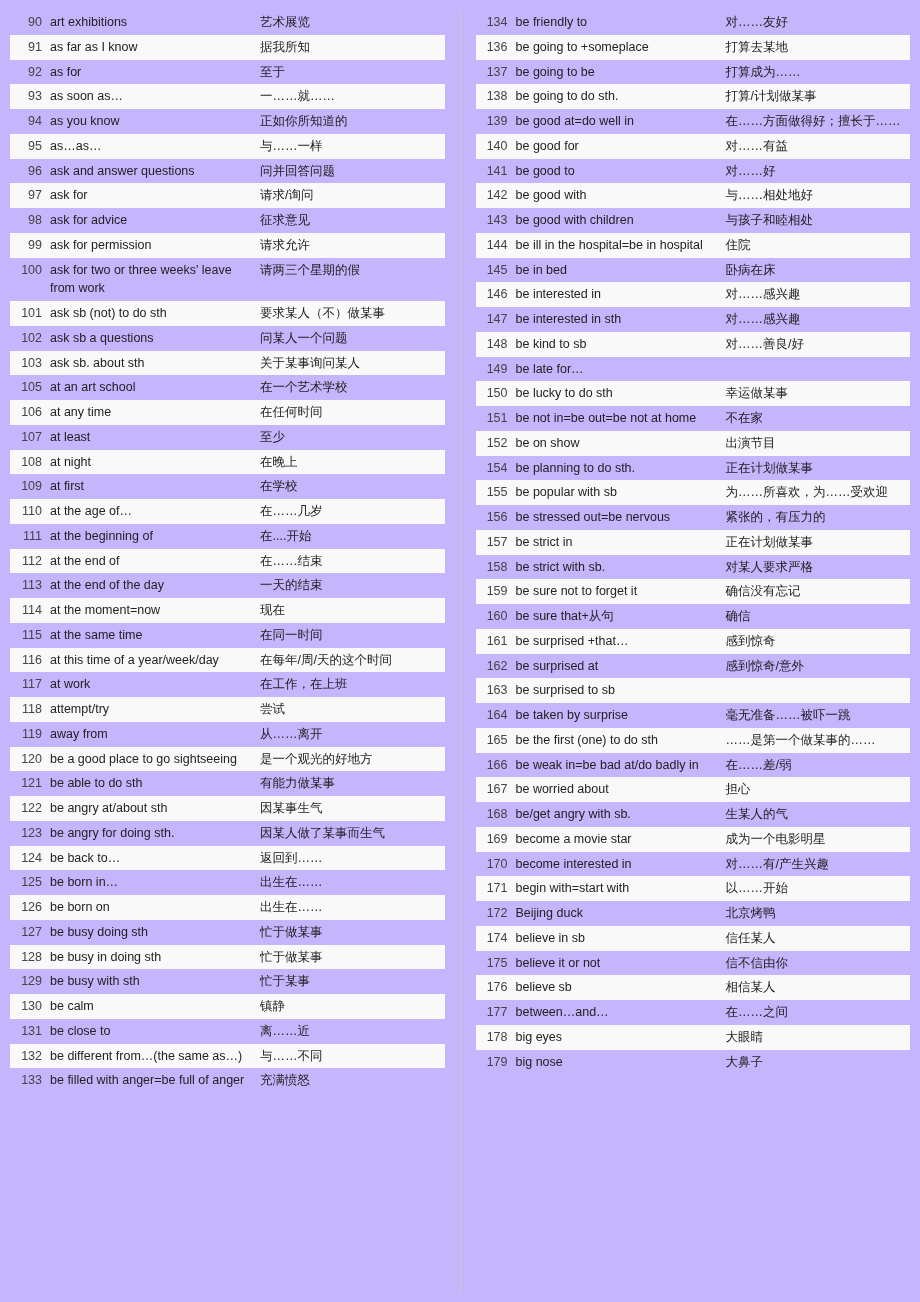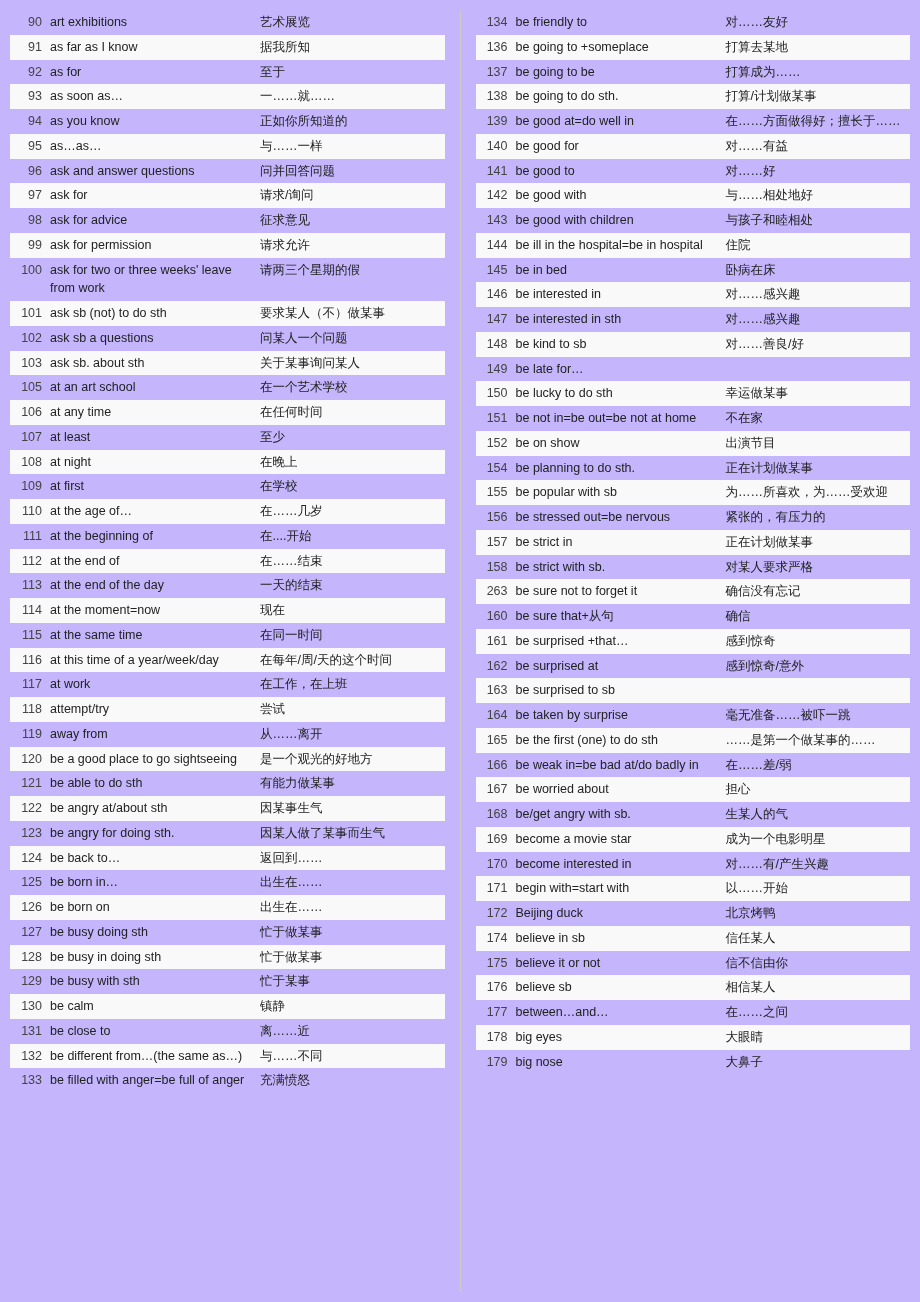--- a/index.html
+++ b/index.html
@@ -407,21 +407,21 @@
         <span class="entry-num">157</span>
         <span class="entry-en">be strict in</span>
         <span class="entry-zh">正在计划做某事</span>
       </div>
       <div class="entry">
         <span class="entry-num">158</span>
         <span class="entry-en">be strict with sb.</span>
         <span class="entry-zh">对某人要求严格</span>
       </div>
       <div class="entry">
-        <span class="entry-num">263</span>
+        <span class="entry-num">159</span>
         <span class="entry-en">be sure not to forget it</span>
         <span class="entry-zh">确信没有忘记</span>
       </div>
       <div class="entry">
         <span class="entry-num">160</span>
         <span class="entry-en">be sure that+从句</span>
         <span class="entry-zh">确信</span>
       </div>
       <div class="entry">
         <span class="entry-num">161</span>

